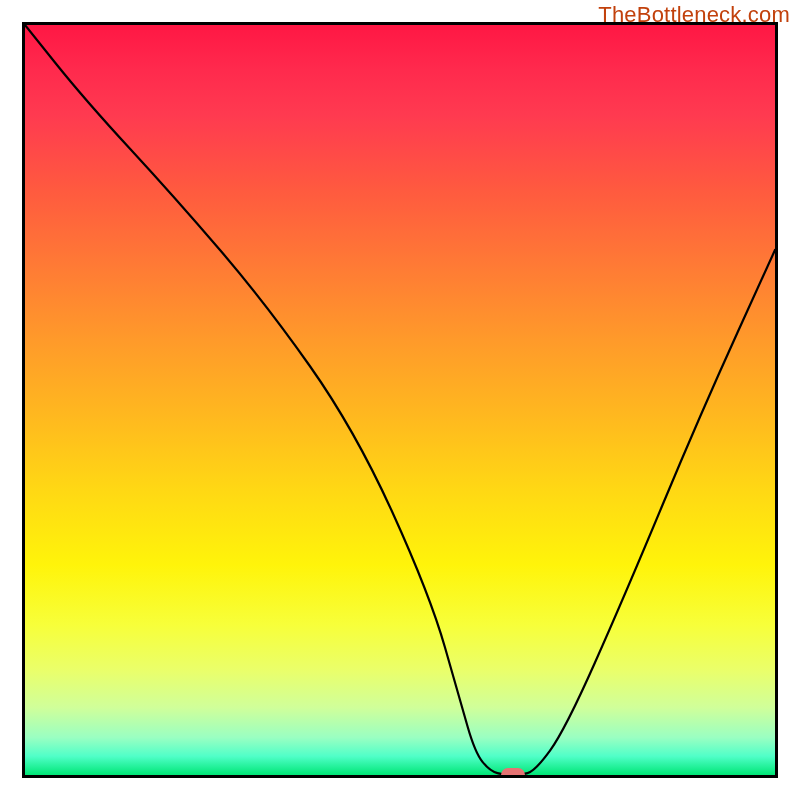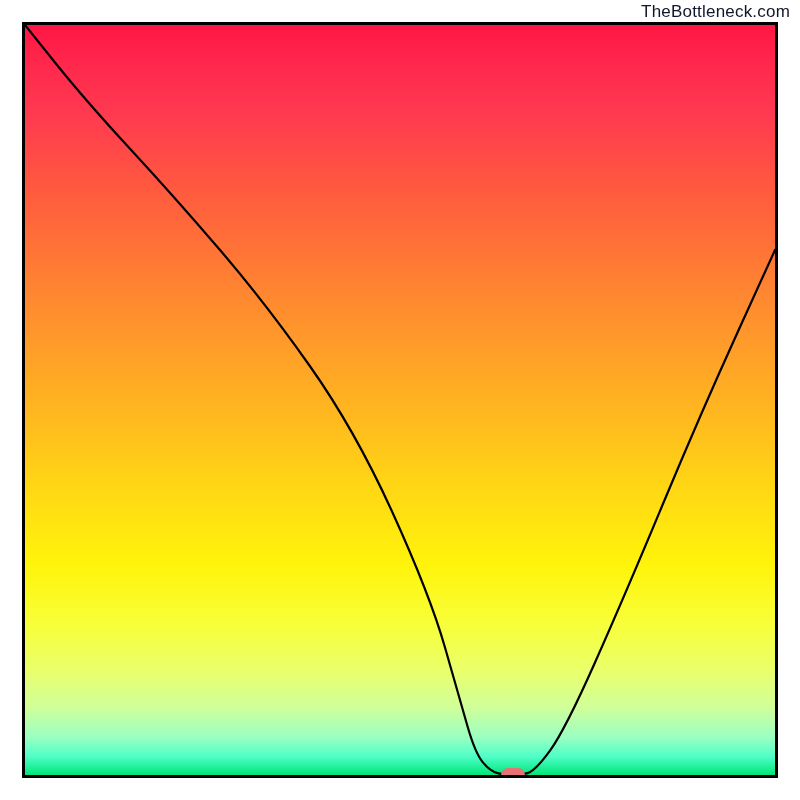--- a/index.html
+++ b/index.html
@@ -12,23 +12,23 @@
   }
   .container {
     position: relative;
     width: 800px;
     height: 800px;
   }
   .watermark {
     position: absolute;
     top: 2px;
     right: 10px;
-    font-size: 17px;
+    font-size: 22px;
     font-weight: 500;
-    color: #0f172a;
+    color: #c2410c;
     z-index: 10;
     letter-spacing: 0.2px;
   }
   .plot-frame {
     position: absolute;
     left: 22px;
     top: 22px;
     width: 756px;
     height: 756px;
     border: 3px solid #000000;

